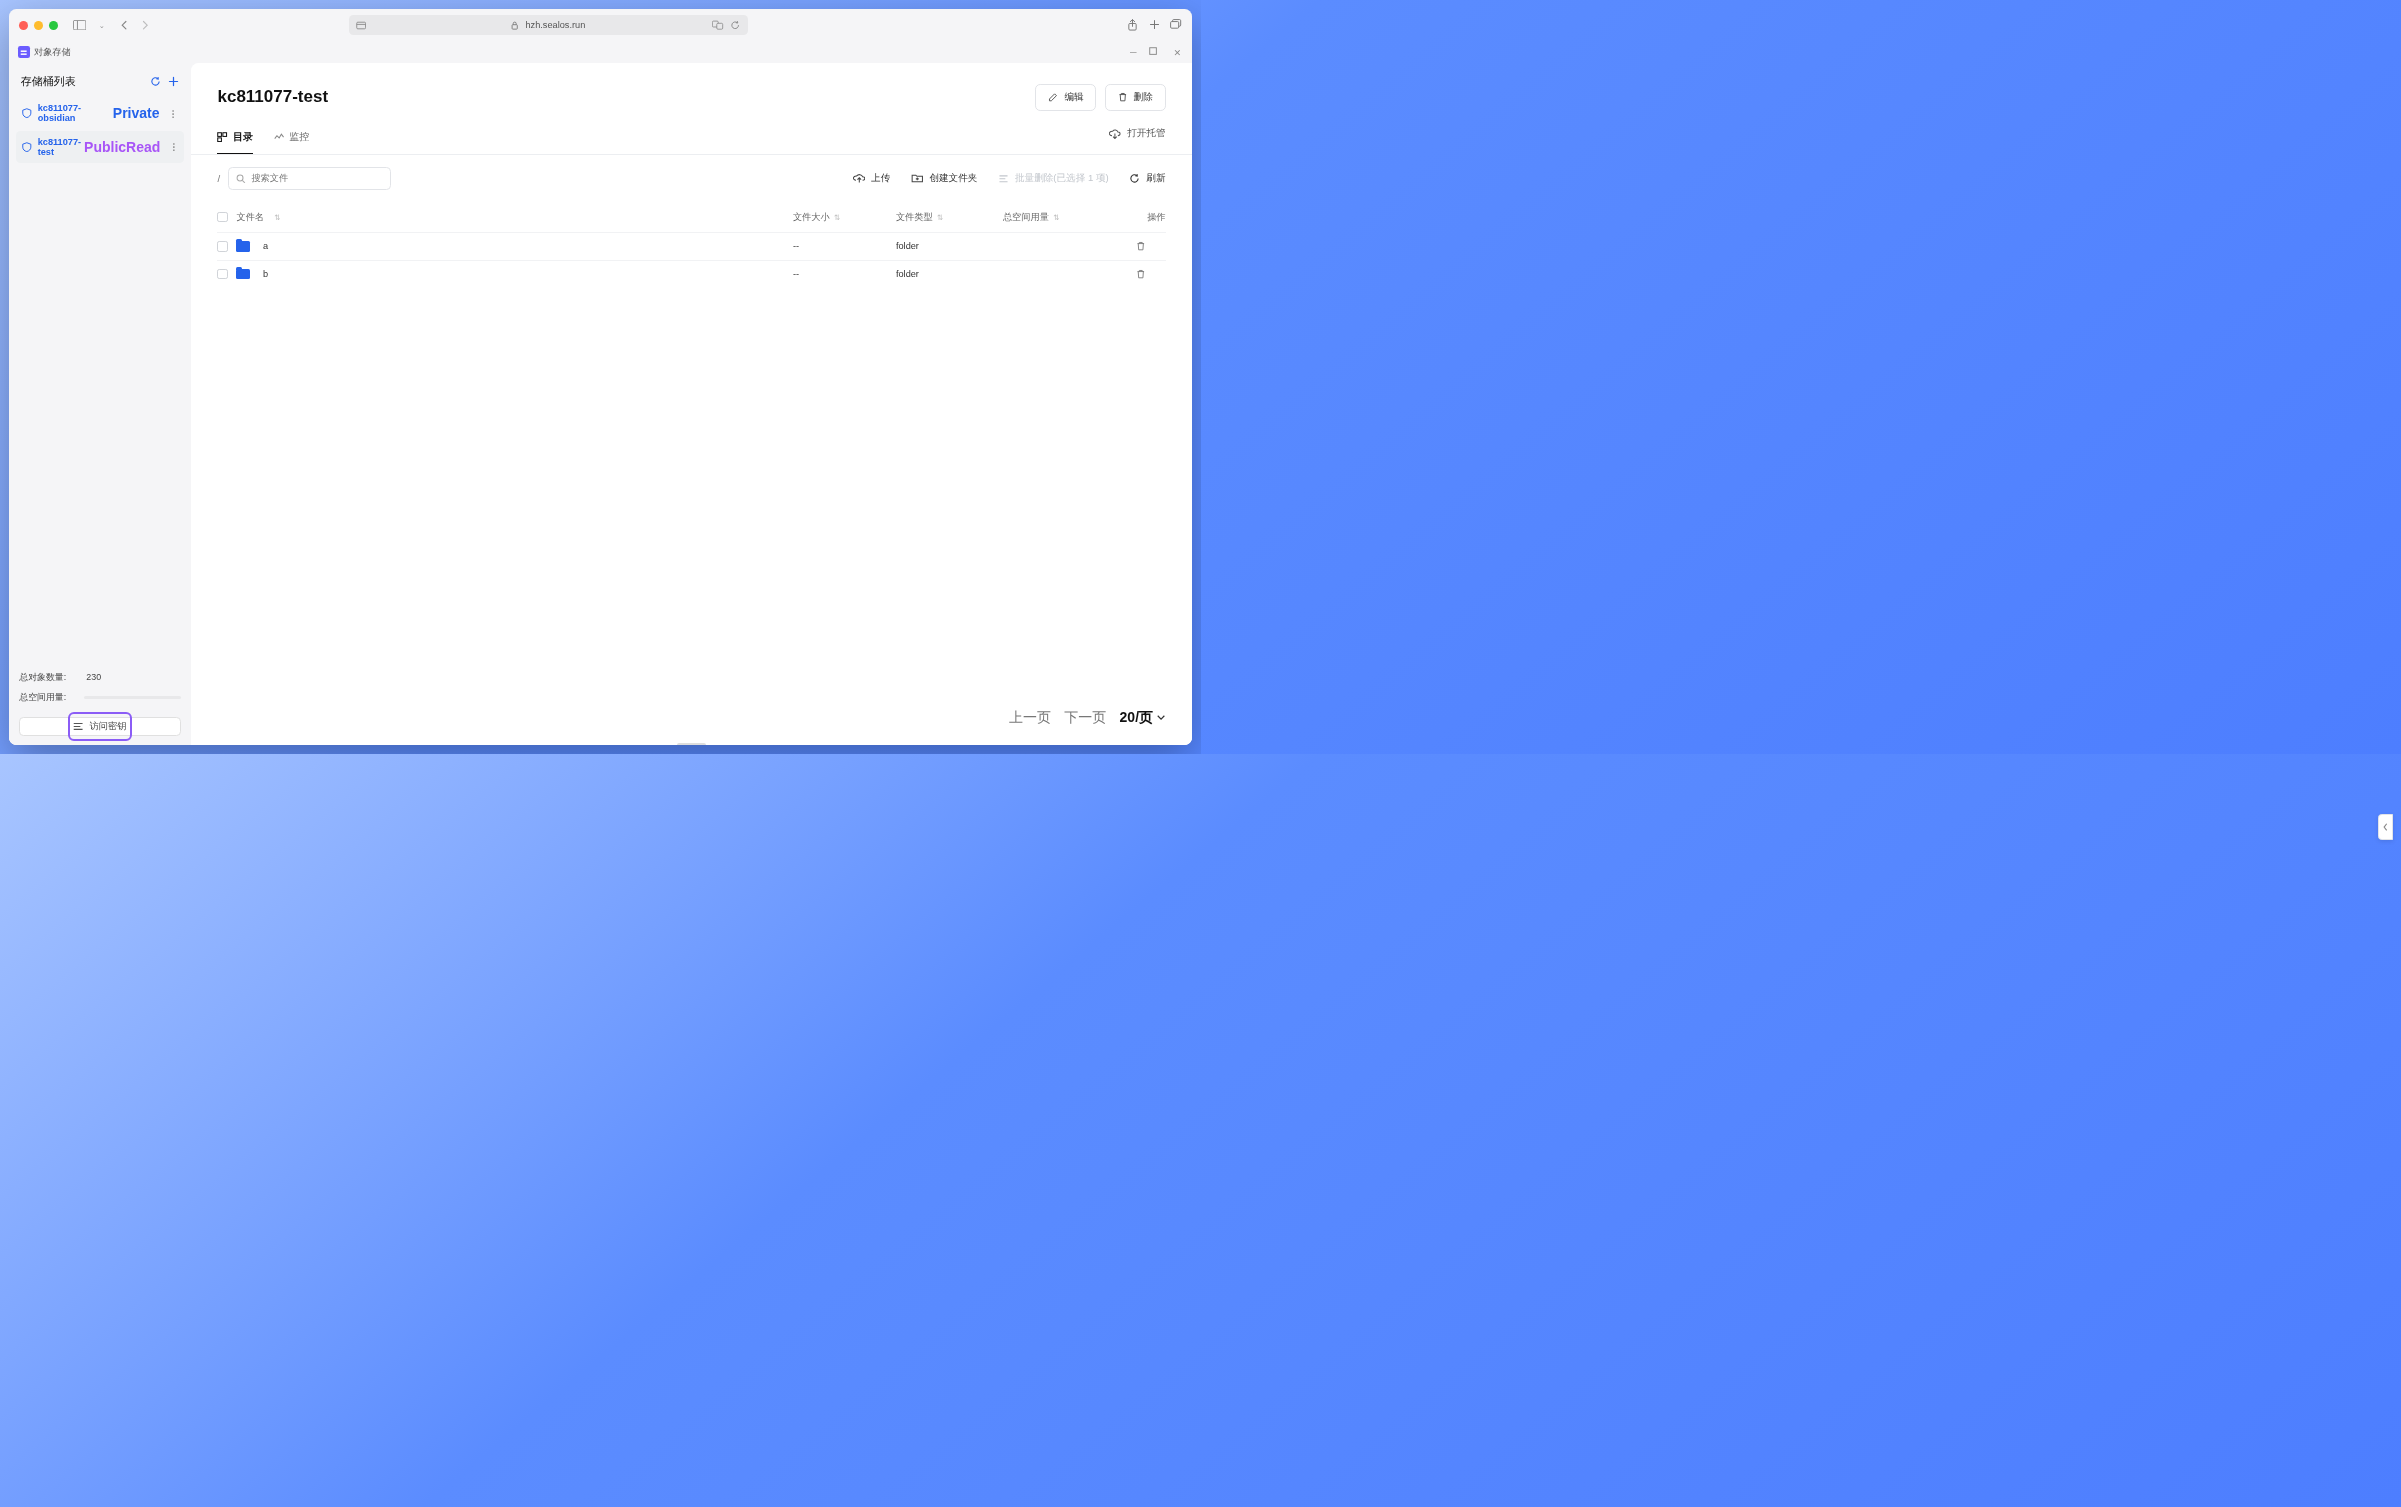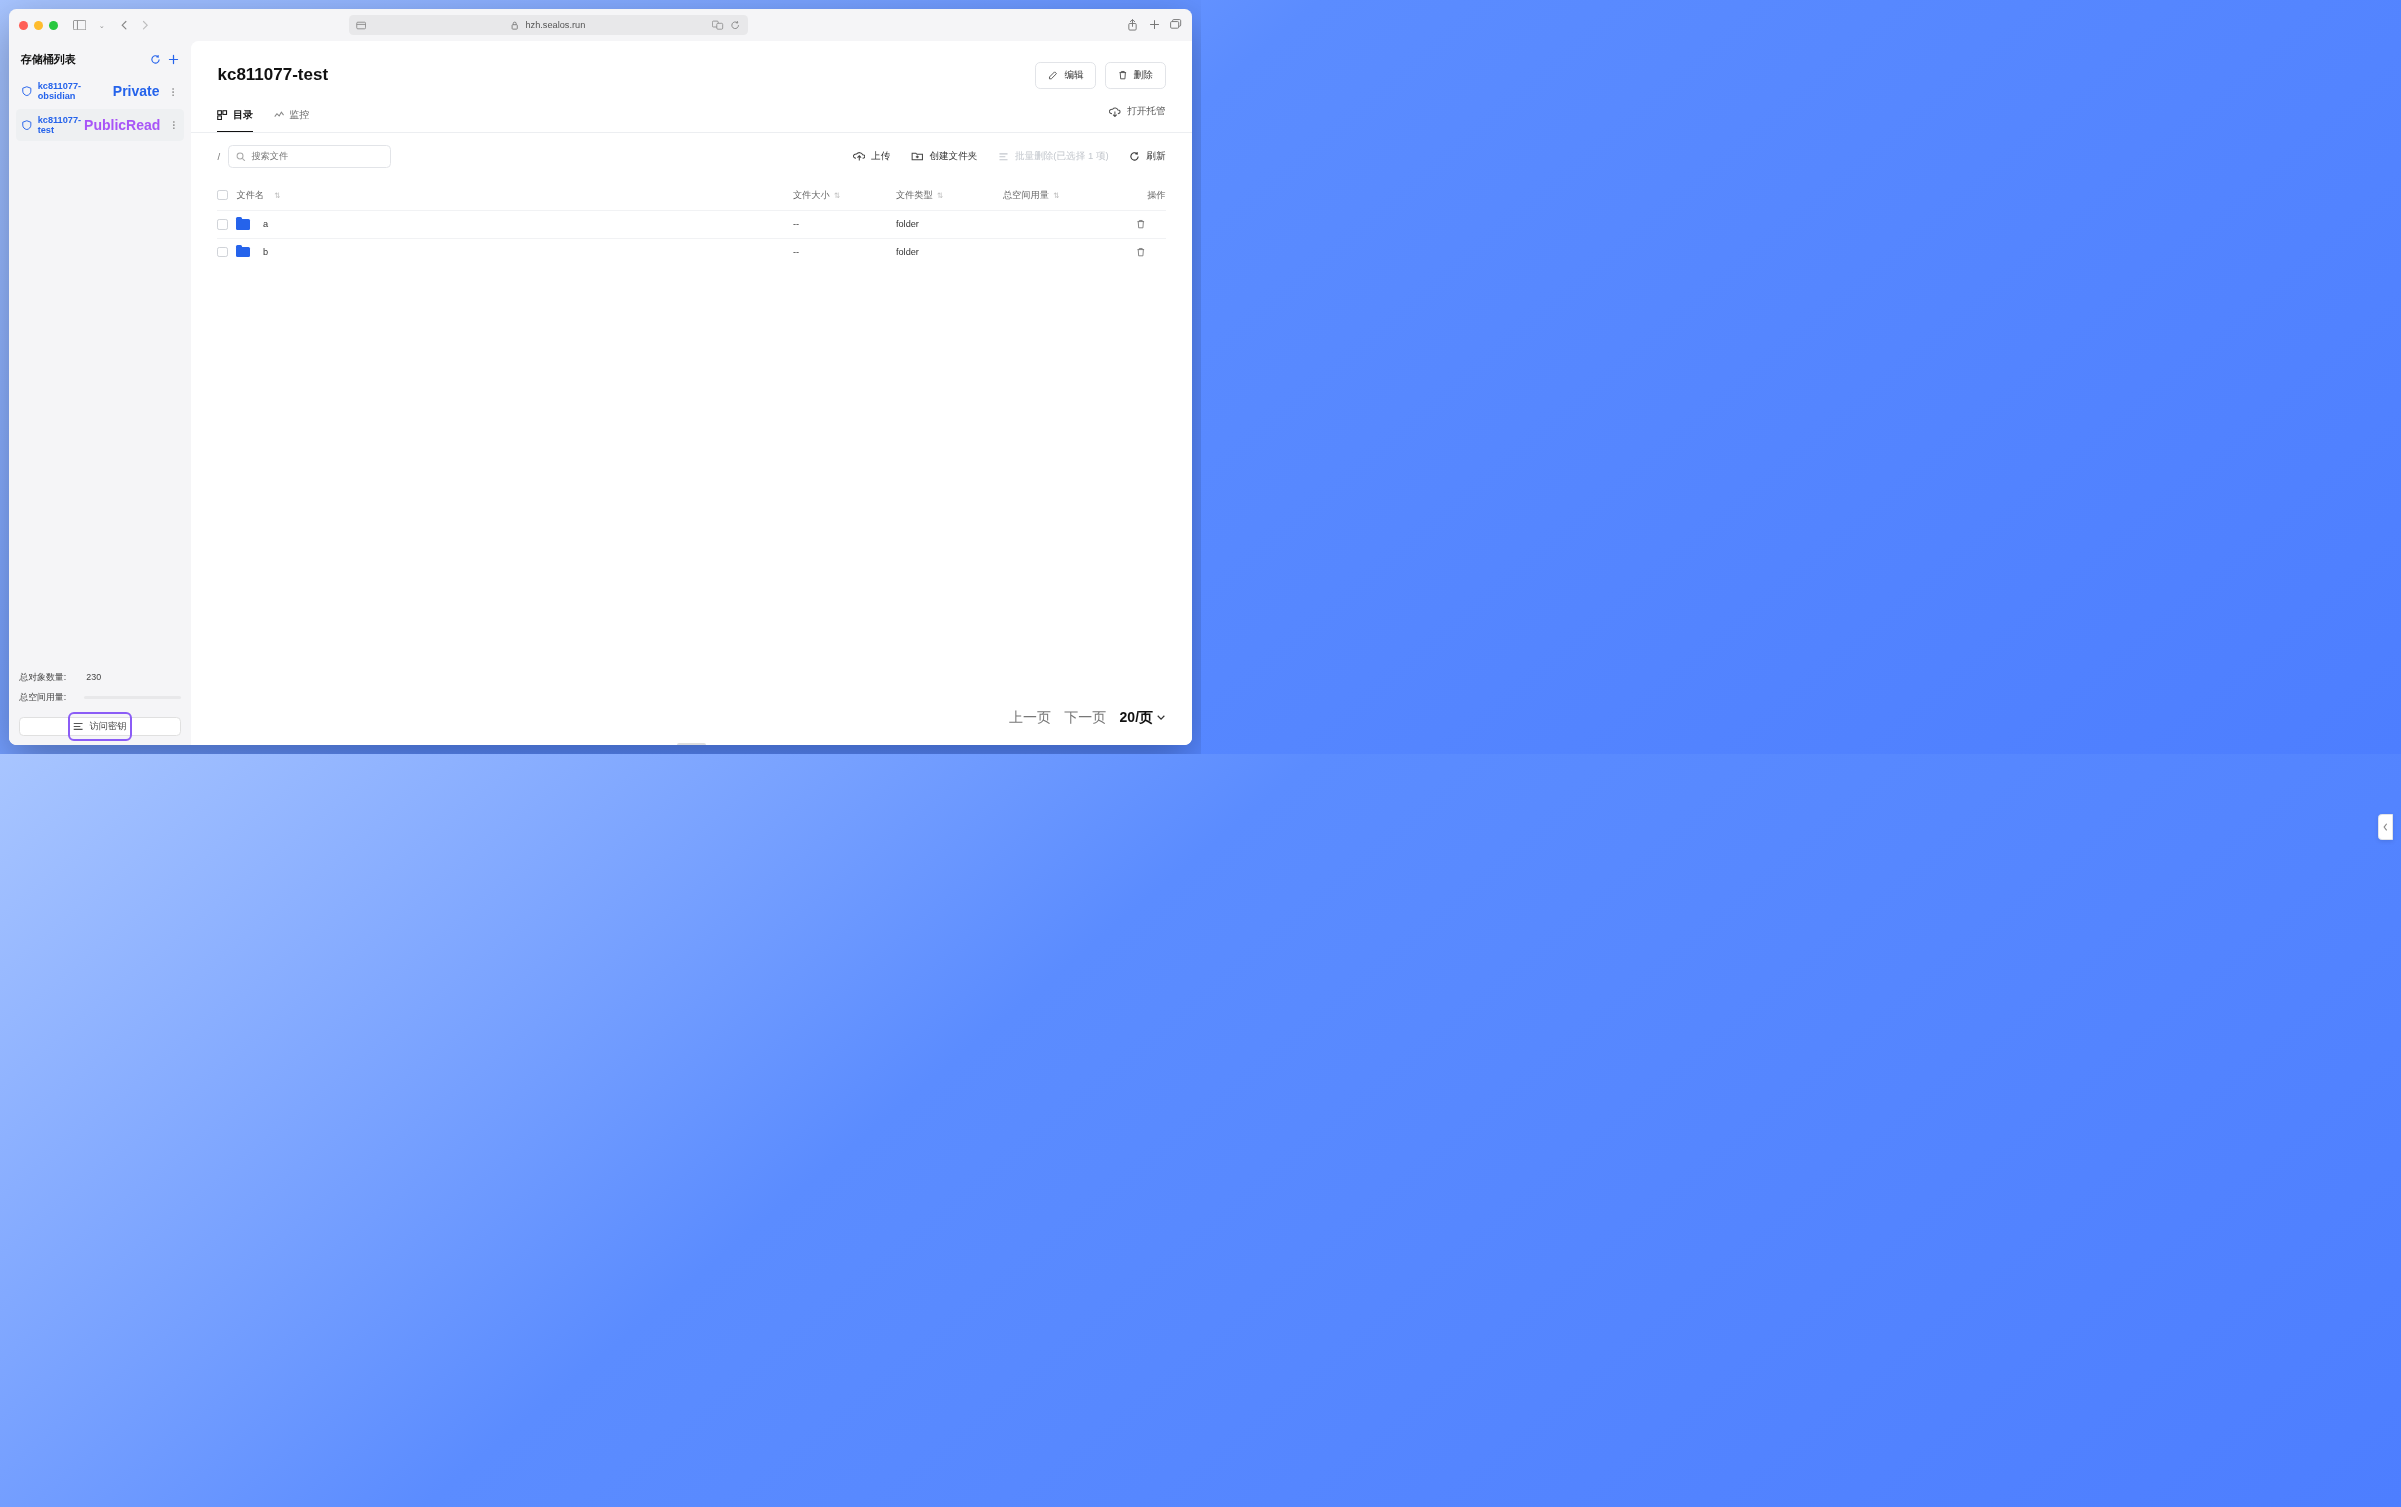--- a/index.html
+++ b/index.html
@@ -19,21 +19,21 @@
 .browser-right { display: flex; gap: 10.3px; color: #666; margin-left:auto;}
 
 .app-frame { flex: 1; display: flex; flex-direction: column; background: #f5f5f7; }
 .app-titlebar { height: 22px; background: #f5f5f7; display: flex; align-items: center; padding: 0 8.9px; font-size: 9.2px; color: #555; }
 .app-titlebar .app-icon { width: 11.8px; height: 11.8px; margin-right: 4.4px; background:#6b5cff; border-radius:2.2px; display:flex; align-items:center; justify-content:center; }
 .app-titlebar-right { margin-left: auto; display: flex; gap: 10.3px; color: #888; }
 .win-ctl { cursor:pointer; width:11.8px; text-align:center; }
 
 .app-body { flex: 1; display: flex; background: #f5f5f7; min-height:0; }
 .sidebar { width: 182px; background: #f5f5f7; display: flex; flex-direction: column; padding: 10.3px 7.4px 8.9px 7.4px; }
-.sidebar-header { display: flex; align-items: center; padding: 0 4.4px 8.9px 4.4px; font-size: 11px; font-weight: 700; color: #111; }
+.sidebar-header { display: flex; align-items: center; padding: 0 4.4px 8.9px 4.4px; font-size: 11px; font-weight: 400; color: #111; }
 .sidebar-header-right { margin-left: auto; display: flex; gap: 7.4px; color: #2563eb; }
 .bucket-list { display:flex; flex-direction:column; gap:1.5px;font-weight:bold; }
 .bucket-item { display: flex; align-items: center; padding: 5.9px 5.9px; border-radius: 4.4px; font-size: 9.2px; cursor: pointer; }
 .bucket-item.active { background: #eef0f2; }
 .bucket-item .shield-icon { color: #2563eb; margin-right: 5.9px; }
 .bucket-name { color: #2563eb; flex: 1; }
 .bucket-badge { font-size: 14px; padding: 0.7px 3px; border-radius: 2.2px; }
 .badge-private { color: #2563eb; }
 .badge-publicread { color: #a855f7; }
 .bucket-more { margin-left: 5.9px; color: #888; }
@@ -162,20 +162,38 @@
       <span>
         <svg width="11.8" height="10.3" viewBox="0 0 16 14">
             <rect x="3.5" y="0.8" width="11" height="9" rx="1.5" fill="none" stroke="#777" stroke-width="1.3"></rect>
             <rect x="0.8" y="3.5" width="11" height="9" rx="1.5" fill="#f5f5f7" stroke="#777" stroke-width="1.3"></rect>
           </svg>
       </span>
     </div>
   </div>
 
   <div class="app-frame">
+    <div class="app-titlebar">
+      <span class="app-icon">
+        <svg width="7.4" height="7.4" viewBox="0 0 10 10">
+            <rect x="1" y="2" width="8" height="2" fill="#fff"></rect>
+            <rect x="1" y="6" width="8" height="2" fill="#fff"></rect>
+          </svg>
+      </span>
+      <span>对象存储</span>
+      <div class="app-titlebar-right">
+        <span class="win-ctl">─</span>
+        <span class="win-ctl">
+          <svg width="8.1" height="8.1" viewBox="0 0 11 11">
+              <rect x="1" y="1" width="9" height="9" fill="none" stroke="#888" stroke-width="1.3"></rect>
+            </svg>
+        </span>
+        <span class="win-ctl">✕</span>
+      </div>
+    </div>
 
     <div class="app-body">
 
       <div class="sidebar">
         <div class="sidebar-header">
           <span>存储桶列表</span>
           <div class="sidebar-header-right">
             <span>
               <svg width="11" height="11" viewBox="0 0 15 15">
                   <path d="M12.5 7.5 A5 5 0 1 1 10.8 3.6" fill="none" stroke="#2563eb" stroke-width="1.5"></path>

